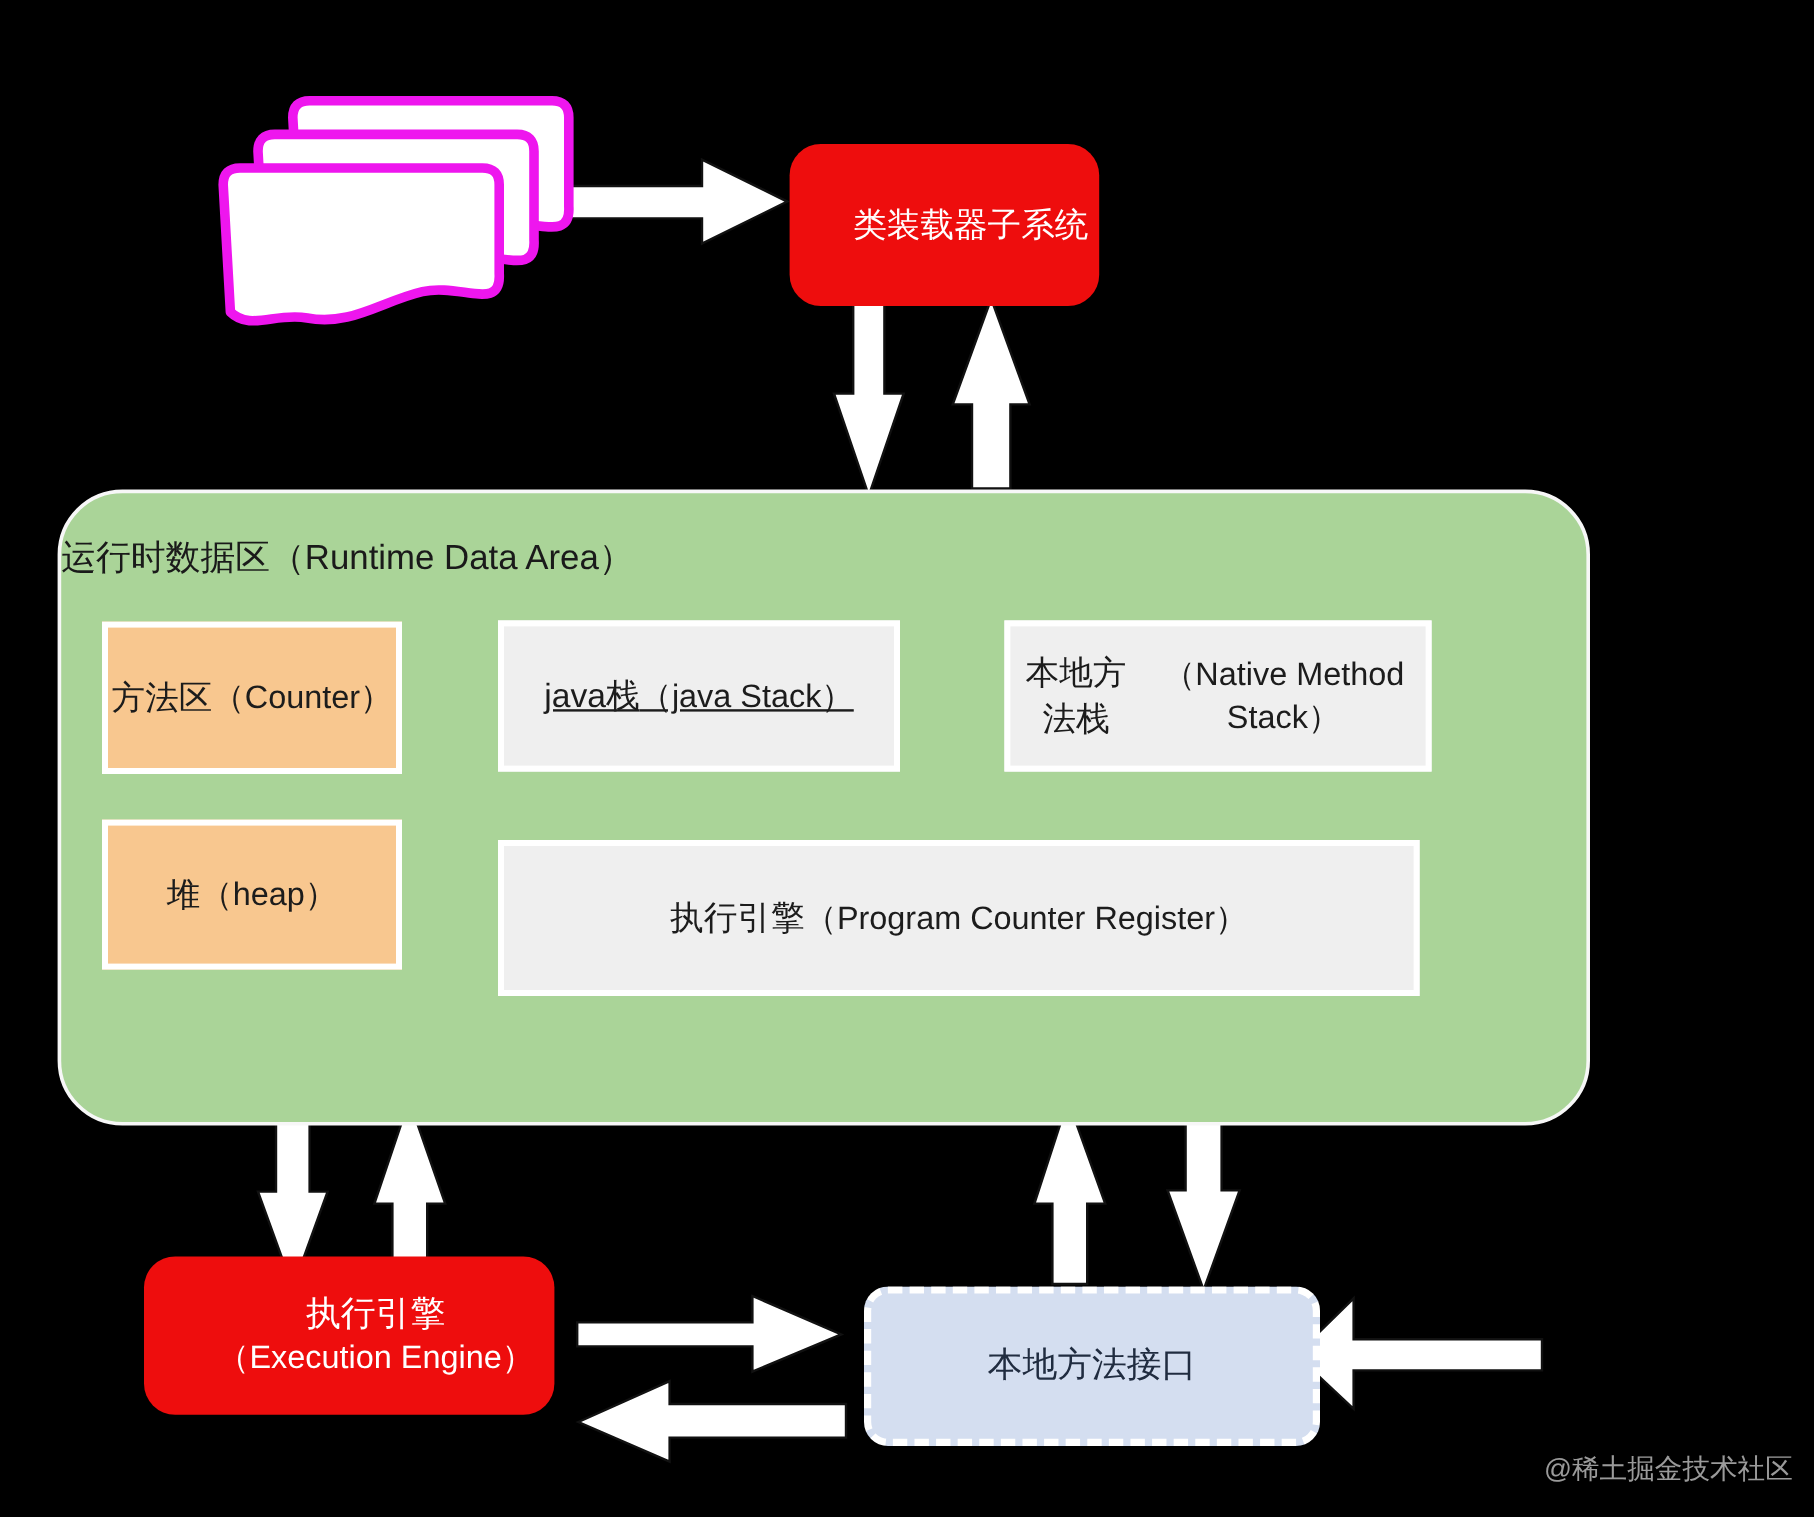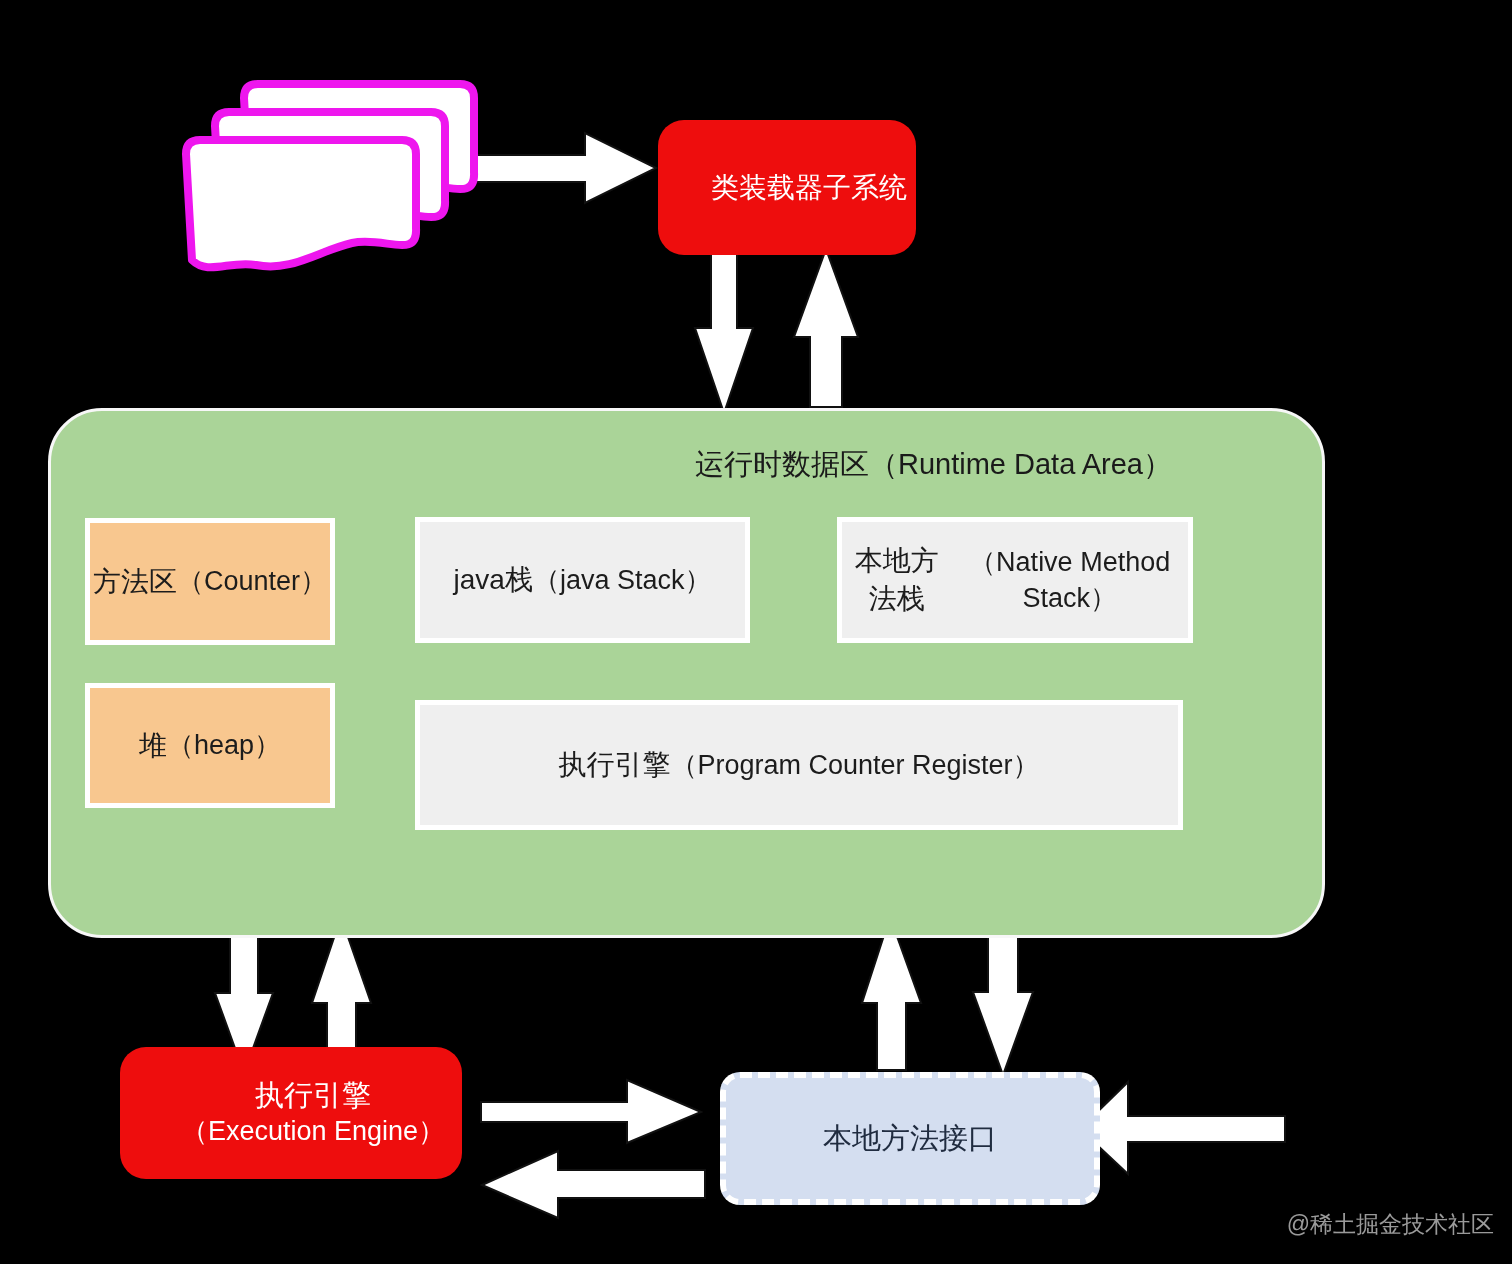--- a/index.html
+++ b/index.html
@@ -31,35 +31,35 @@
   #execution-engine .l1{font-size:29px;line-height:1.3;}
   #execution-engine .l2{font-size:27px;line-height:1.3;}
 
   
   #runtime-area{
     left:48px;top:408px;width:1277px;height:530px;
     background:#aad498;border:3px solid #f7f7f7;border-radius:54px;
   }
   #runtime-title{
     position:absolute;left:0;top:34px;width:100%;
-    text-align:right;padding-right:150px;box-sizing:border-box;
+    text-align:left;padding-right:150px;box-sizing:border-box;
     color:#1a1a1a;font-size:29px;
   }
 
   
   .inner-box{
     display:flex;flex-direction:row;align-items:center;justify-content:center;
     text-align:center;color:#1c1c1c;border:5px solid #ffffff;
   }
   .inner-box .l1{font-size:28px;line-height:1.35;}
   .inner-box .l2{font-size:27px;line-height:1.35;}
   .orange{background:#f8c78f;}
   .gray{background:#efefef;}
   #method-area{left:85px;top:518px;width:250px;height:127px;}
-  #java-stack{left:415px;top:517px;width:335px;height:126px;}
+  #java-stack{left:415px;top:517px;width:335px;height:126px;text-decoration:underline;}
   #native-method-stack{left:837px;top:517px;width:356px;height:126px;}
   #heap{left:85px;top:683px;width:250px;height:125px;}
   #program-counter{left:415px;top:700px;width:768px;height:130px;}
 
   
   #native-interface{
     left:720px;top:1072px;width:380px;height:133px;
     background:#d4def0;border:6px dashed #ffffff;border-radius:20px;
     display:flex;flex-direction:column;align-items:center;justify-content:center;
     text-align:center;color:#202c40;

